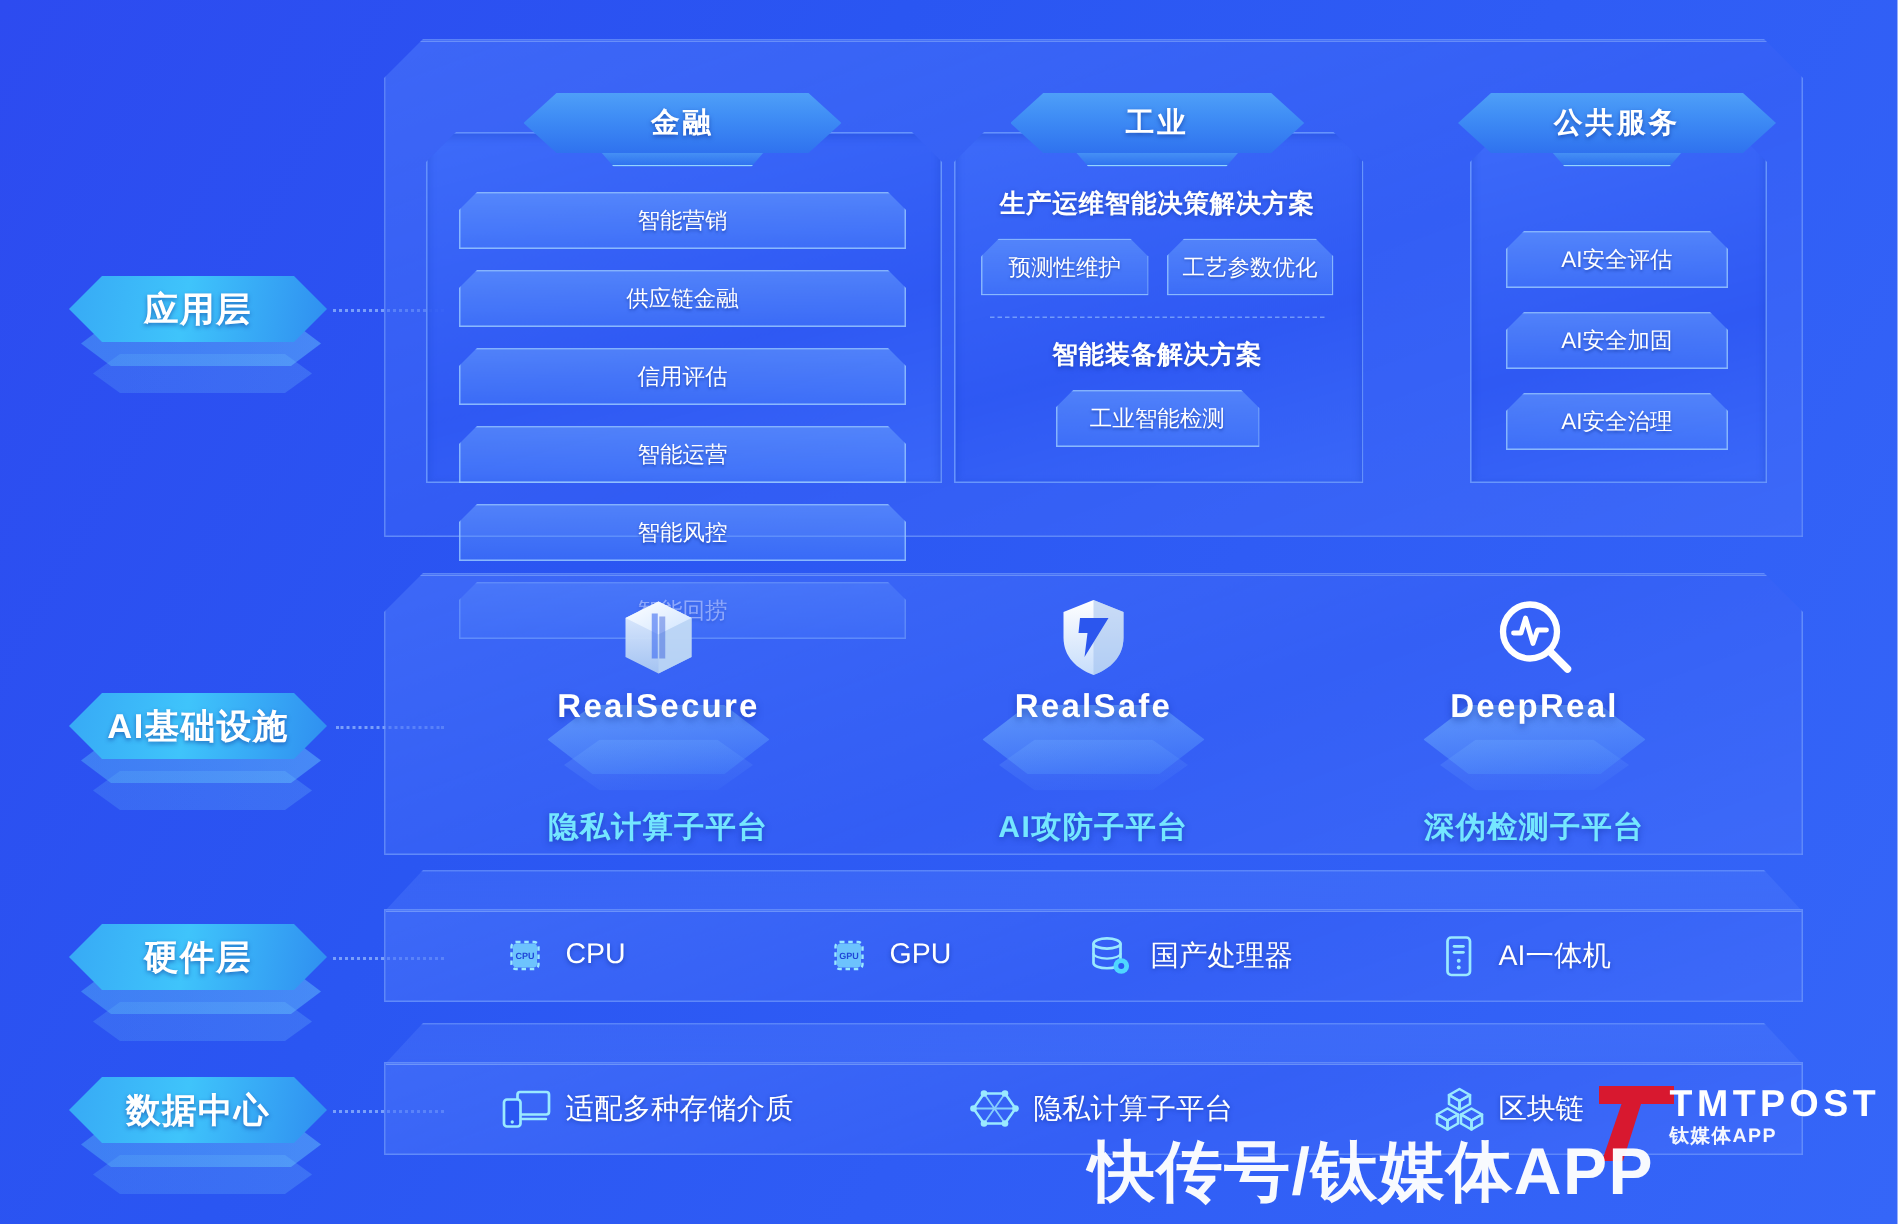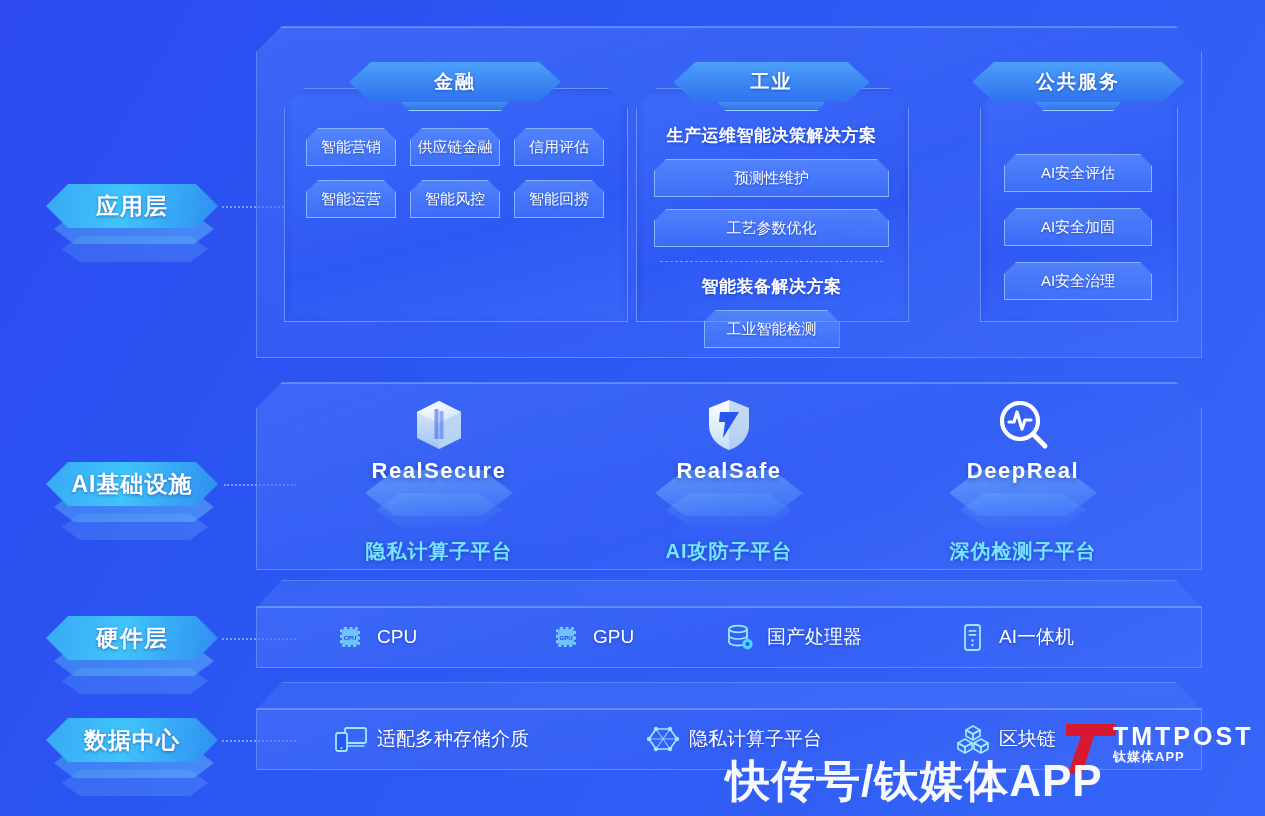--- a/index.html
+++ b/index.html
@@ -80,21 +80,21 @@
     position:relative;height:36px;
     background:linear-gradient(180deg,rgba(110,165,255,.50) 0%,rgba(78,135,252,.40) 100%);
     border:1px solid rgba(160,205,255,.72);
     clip-path:polygon(12px 0,calc(100% - 12px) 0,100% 12px,100% 100%,0 100%,0 12px);
     display:flex;align-items:center;justify-content:center;
     color:#ffffff;font-size:15px;white-space:nowrap;
     text-shadow:0 1px 2px rgba(10,40,140,.55);
   }
   .chips-grid{
     position:absolute;left:22px;right:22px;top:52px;
-    display:grid;grid-template-columns:1fr 1fr 1fr;gap:14px 14px;
+    display:grid;grid-template-columns:1fr;gap:14px 14px;
   }
   .chips-col1{
     position:absolute;left:24px;right:24px;top:54px;
     display:flex;flex-direction:column;gap:16px;
   }
 
   .sol-title{
     text-align:center;color:#ffffff;font-size:17px;font-weight:bold;
     letter-spacing:.5px;text-shadow:0 1px 3px rgba(10,40,140,.5);
   }
@@ -213,21 +213,21 @@
 
     <div class="col" style="left:380px;top:36px;width:271px;height:260px">
       <div class="col-box"></div>
       <div class="tab-notch"></div>
       <div class="tab" style="width:196px">
         <span>工业</span>
       </div>
 
       <div style="position:absolute;left:18px;right:18px;top:62px;">
         <div class="sol-title">生产运维智能决策解决方案</div>
-        <div style="display:grid;grid-template-columns:1fr;gap:12px;margin-top:12px;">
+        <div style="display:grid;grid-template-columns:1fr 1fr;gap:12px;margin-top:12px;">
           <div class="chip">
               <span>预测性维护</span>
             </div>
           <div class="chip">
               <span>工艺参数优化</span>
             </div>
         </div>
         <div class="dashdiv" style="margin-top:14px"></div>
         <div class="sol-title" style="margin-top:13px">智能装备解决方案</div>
         <div style="display:flex;justify-content:center;margin-top:12px;">

